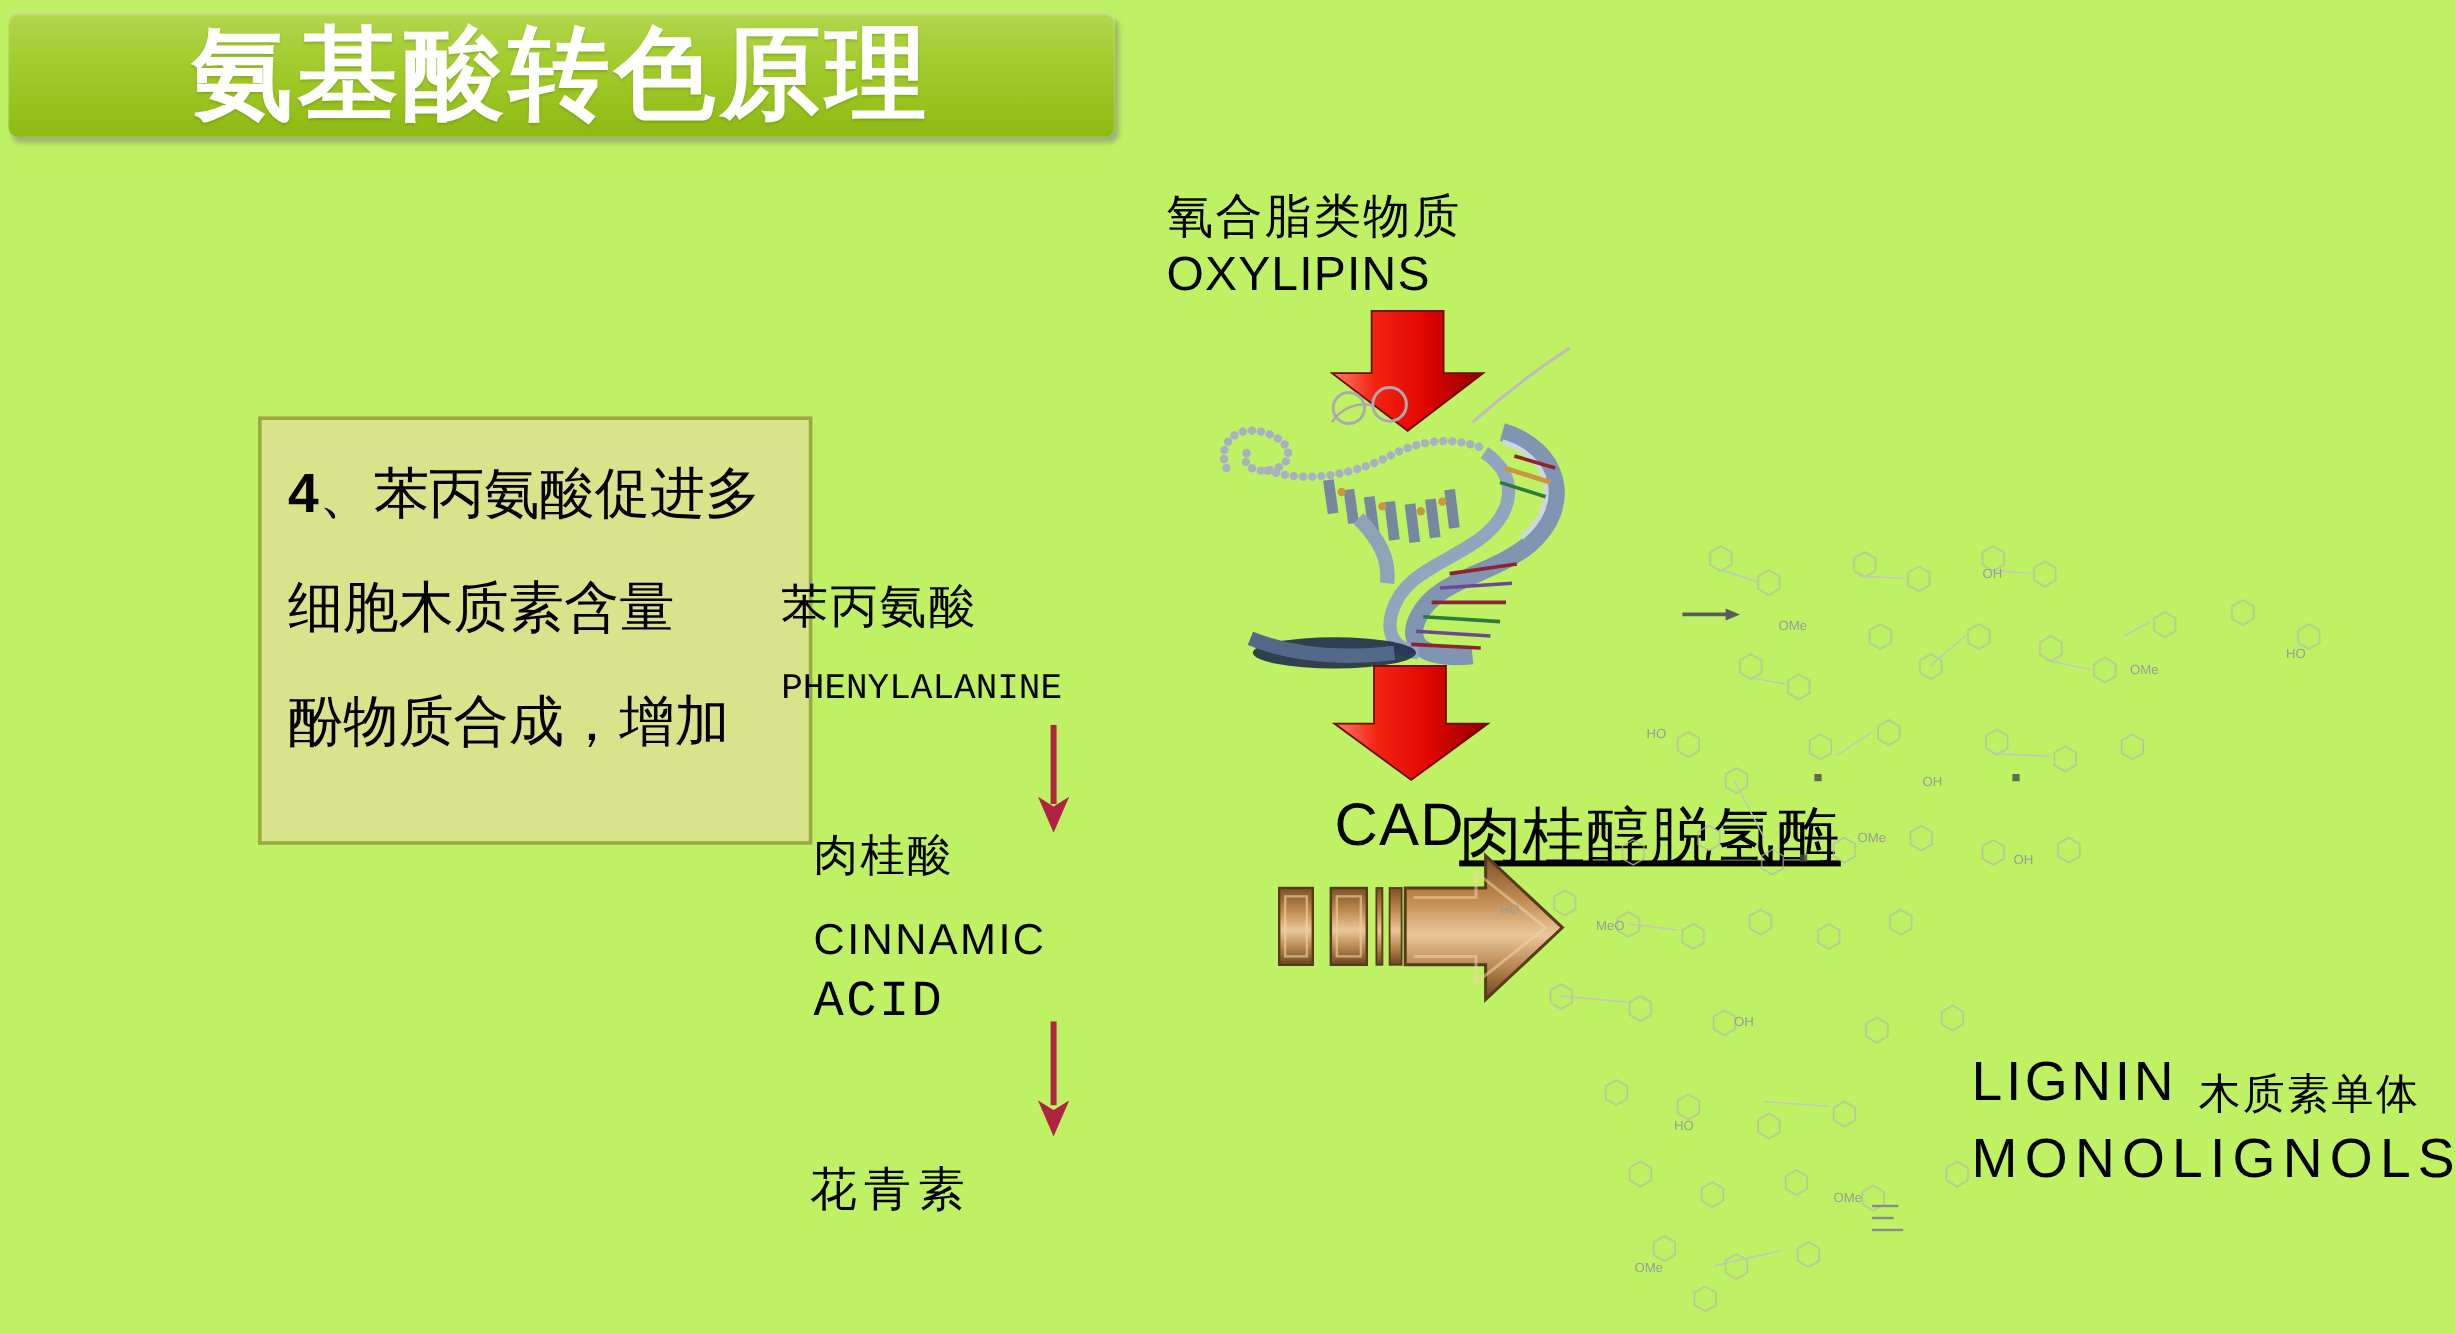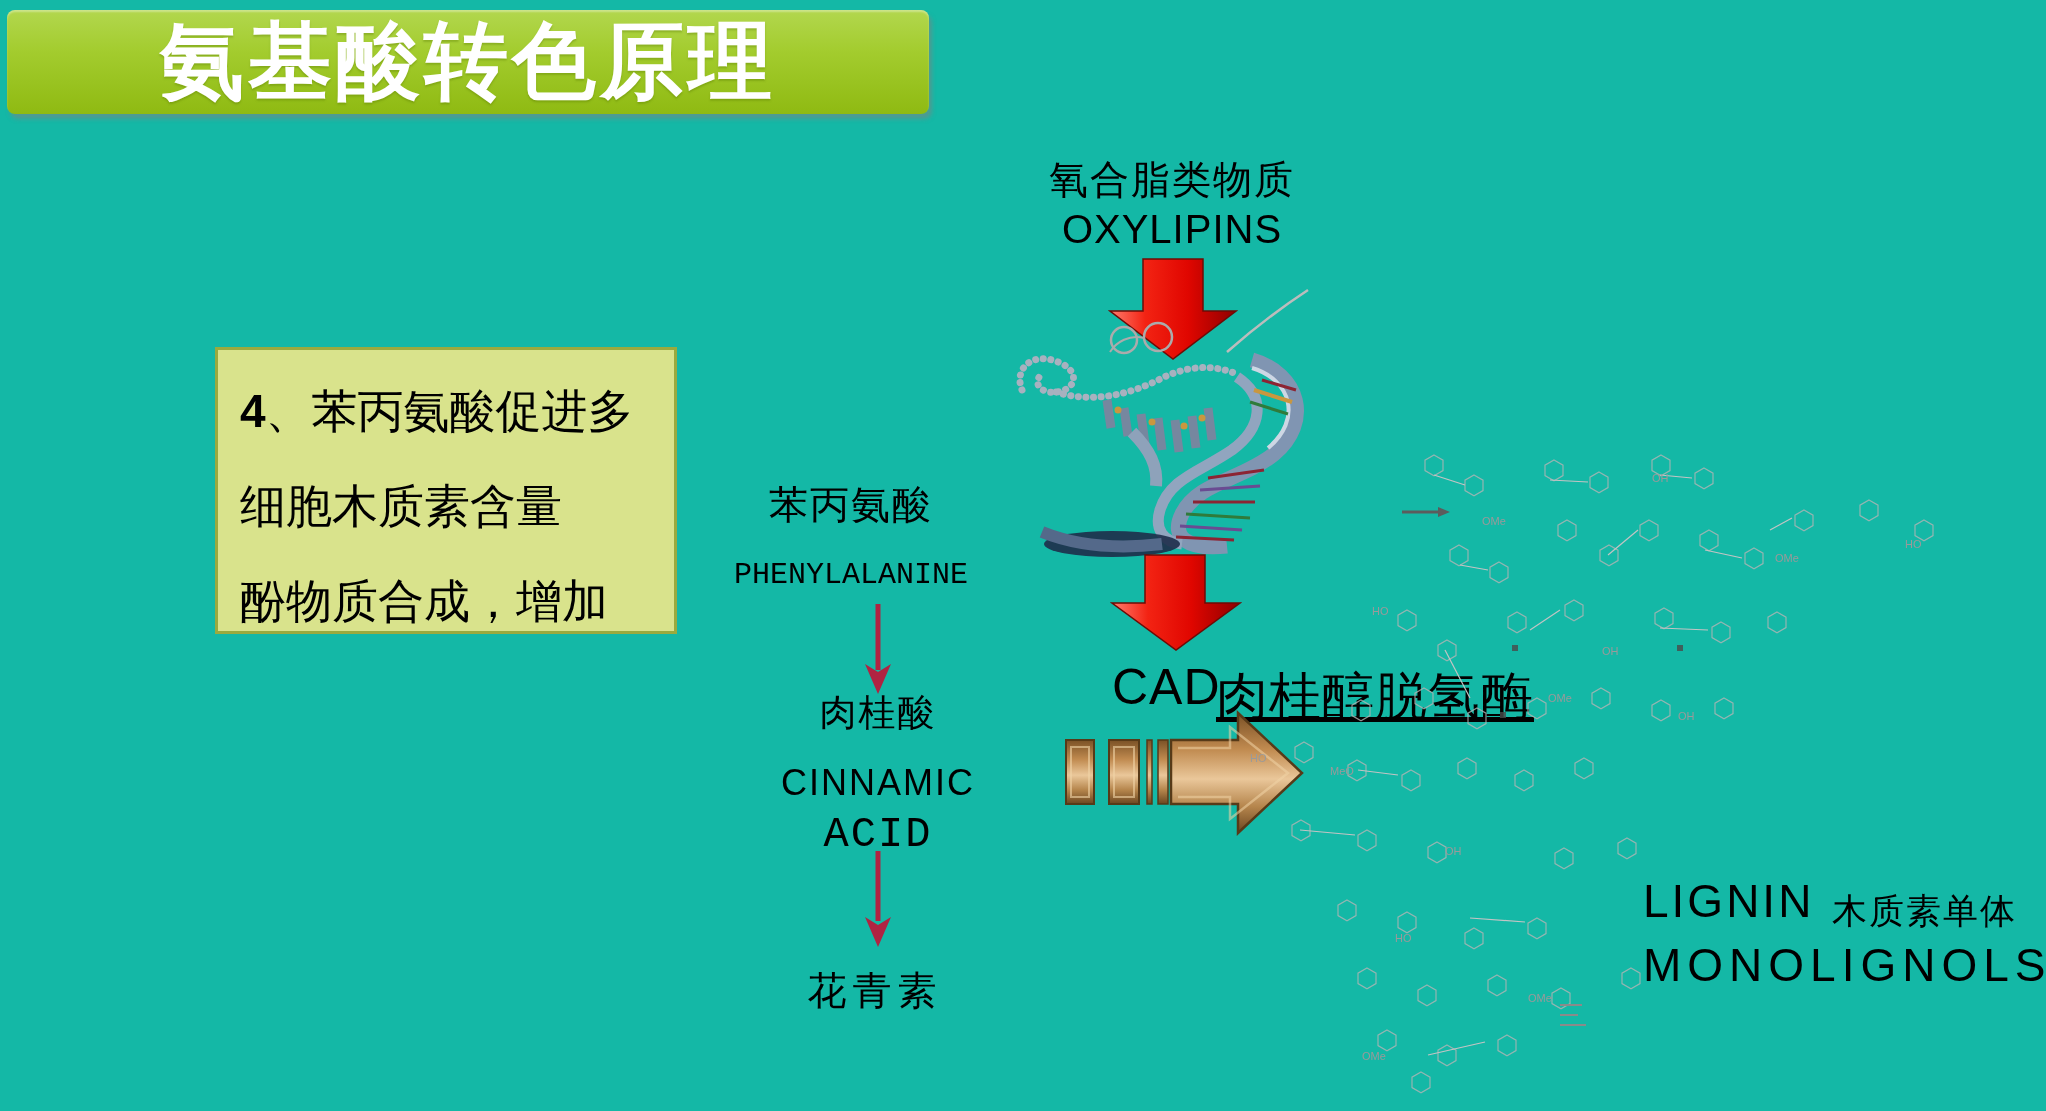--- a/index.html
+++ b/index.html
@@ -2,34 +2,34 @@
 <html style="--banner-green-top: #b2d74e; --banner-green-mid: #a3cc2e; --banner-green-bottom: #8fba12; --box-fill: #d9e38c; --box-border: #9aaa3e; --arrow-red: #e20a00; --arrow-crimson: #b02342; --arrow-brown: #a97b49; --text-black: #000000;"><head>
 <meta charset="utf-8">
 <style>
   :root{
     --banner-green-top:#b2d74e; --banner-green-mid:#a3cc2e; --banner-green-bottom:#8fba12;
     --box-fill:#d9e38c; --box-border:#9aaa3e;
     --arrow-red:#e20a00; --arrow-crimson:#b02342; --arrow-brown:#a97b49;
     --text-black:#000000;
   }
   html,body{margin:0;padding:0;background:#ffffff;}
-  .slide{position:relative;width:2046px;height:1111px;background:#14b8a6;overflow:hidden;
+  .slide{position:relative;width:2046px;height:1111px;background:#bef264;overflow:hidden;
          font-family:"Liberation Sans",sans-serif;color:var(--text-black);}
   .banner{position:absolute;left:7px;top:10px;width:922px;height:104px;border-radius:8px;
           background:linear-gradient(180deg,var(--banner-green-top) 0%,var(--banner-green-mid) 40%,var(--banner-green-bottom) 100%);
           box-shadow:3px 5px 4px rgba(130,130,130,.55), inset 0 2px 2px rgba(255,255,255,.35);
           display:flex;align-items:center;justify-content:center;}
   .banner-title{font-size:84px;font-weight:bold;color:#ffffff;letter-spacing:4px;
           font-family:"Liberation Sans",sans-serif;text-shadow:0 2px 2px rgba(90,120,0,.35);}
-  .info-box{position:absolute;left:215px;top:347px;width:462px;height:287px;box-sizing:border-box;
+  .info-box{position:absolute;left:215px;top:347px;width:462px;height:357px;box-sizing:border-box;
           background:var(--box-fill);border:3px solid var(--box-border);
           font-family:"Liberation Serif",serif;font-size:46px;line-height:95px;
           padding:14px 0 0 22px;white-space:nowrap;}
   .info-box .num{font-family:"Liberation Sans",sans-serif;font-weight:bold;}
-  .lbl{position:absolute;text-align:center;width:400px;}
+  .lbl{position:absolute;width:400px;}
   .zh{font-size:39px;letter-spacing:2px;}
   .en{font-size:40px;letter-spacing:1px;}
   .oxylipins{left:972px;top:153px;}
   .phenylalanine{left:651px;top:478px;font-family:Liberation Mono, monospace;}
   .phenylalanine .en{font-size:30px;letter-spacing:0;margin-top:26px;}
   .cinnamic{left:678px;top:688px;}
   .cinnamic .zh{font-size:37px;}
   .cinnamic .en{font-size:36px;letter-spacing:2px;margin-top:24px;}
   .cinnamic .en2{font-size:42px;letter-spacing:2px;margin-top:7px;font-family:Liberation Mono, monospace;}
   .anthocyanin{left:675px;top:960px;}

